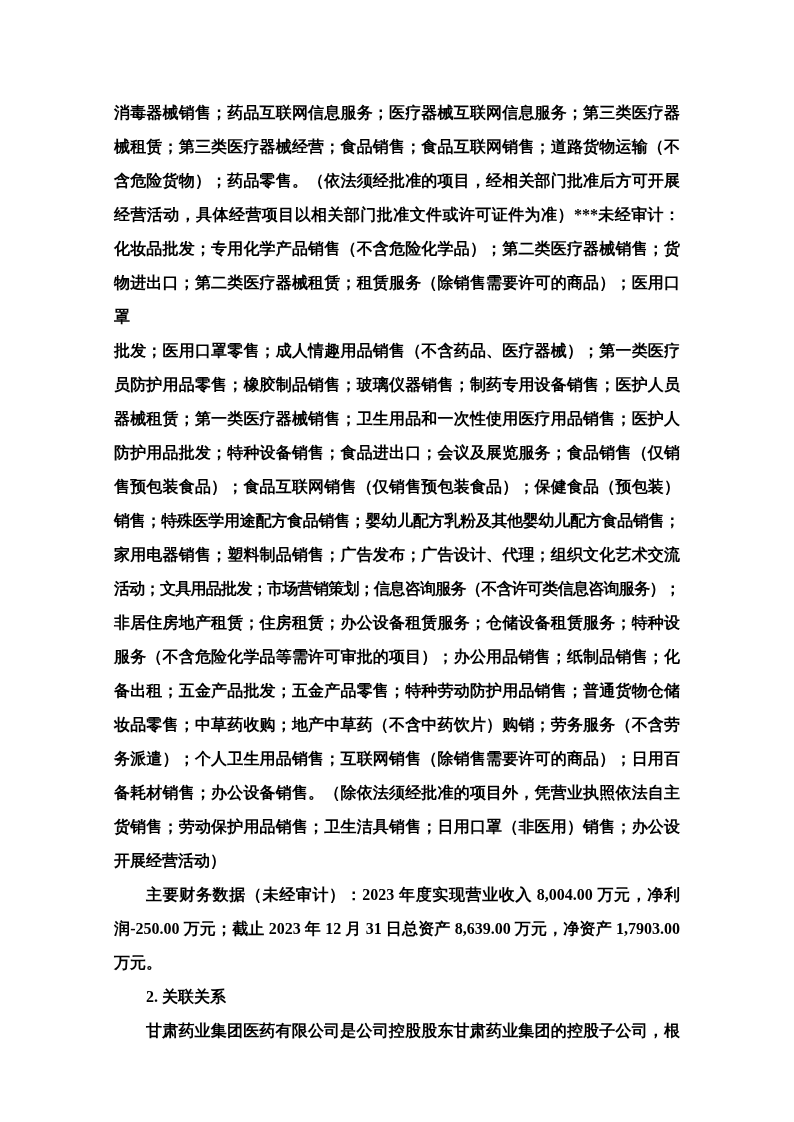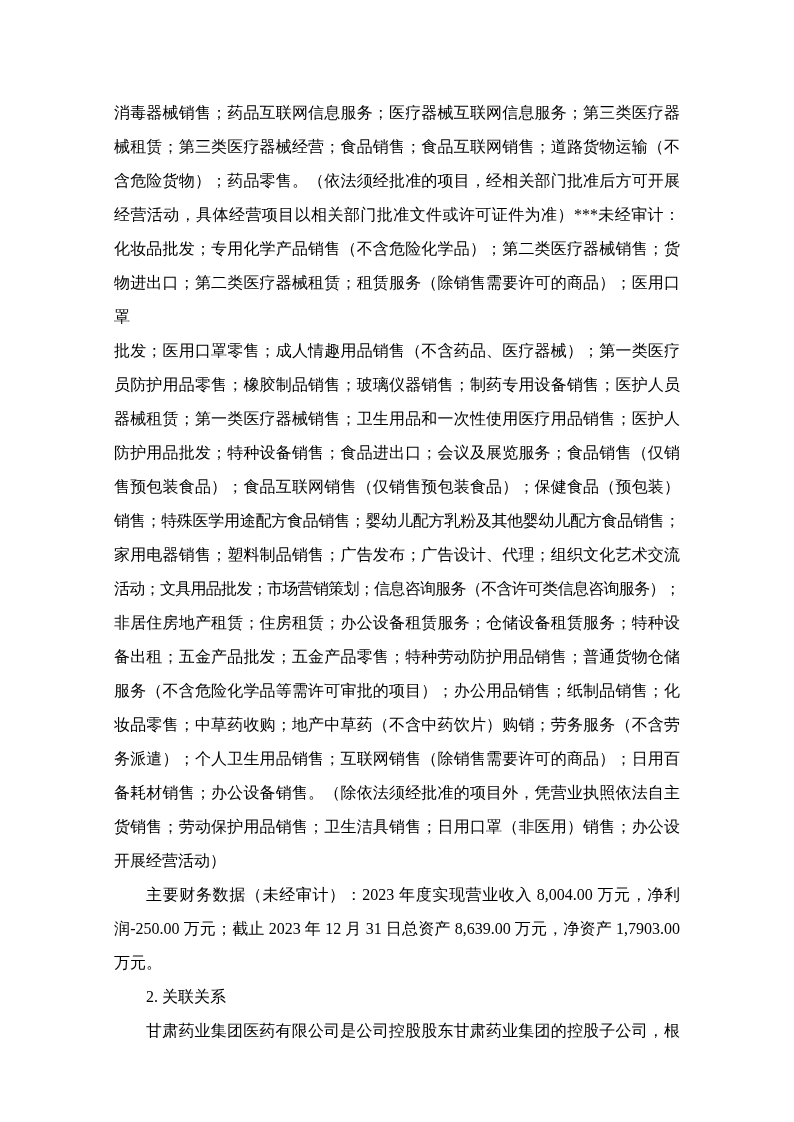--- a/index.html
+++ b/index.html
@@ -35,38 +35,38 @@
     text-align-last: left;
   }
   .line.indent {
     text-indent: 2em;
   }
 </style>
 </head>
 <body>
 
 <div class="page" style="background: rgb(255, 255, 255);">
-  <div class="text-block" style="color: rgb(0, 0, 0);">
+  <div class="text-block" style="color: rgb(0, 0, 0); font-weight: bold;">
       <div class="line">消毒器械销售；药品互联网信息服务；医疗器械互联网信息服务；第三类医疗器</div>
       <div class="line">械租赁；第三类医疗器械经营；食品销售；食品互联网销售；道路货物运输（不</div>
       <div class="line">含危险货物）；药品零售。（依法须经批准的项目，经相关部门批准后方可开展</div>
       <div class="line">经营活动，具体经营项目以相关部门批准文件或许可证件为准）***未经审计：</div>
       <div class="line">化妆品批发；专用化学产品销售（不含危险化学品）；第二类医疗器械销售；货</div>
       <div class="line">物进出口；第二类医疗器械租赁；租赁服务（除销售需要许可的商品）；医用口罩</div>
       <div class="line">批发；医用口罩零售；成人情趣用品销售（不含药品、医疗器械）；第一类医疗</div>
       <div class="line">员防护用品零售；橡胶制品销售；玻璃仪器销售；制药专用设备销售；医护人员</div>
       <div class="line">器械租赁；第一类医疗器械销售；卫生用品和一次性使用医疗用品销售；医护人</div>
       <div class="line">防护用品批发；特种设备销售；食品进出口；会议及展览服务；食品销售（仅销</div>
       <div class="line">售预包装食品）；食品互联网销售（仅销售预包装食品）；保健食品（预包装）</div>
       <div class="line" style="letter-spacing: -0.35px;">销售；特殊医学用途配方食品销售；婴幼儿配方乳粉及其他婴幼儿配方食品销售；</div>
       <div class="line">家用电器销售；塑料制品销售；广告发布；广告设计、代理；组织文化艺术交流</div>
       <div class="line" style="letter-spacing: -0.75px;">活动；文具用品批发；市场营销策划；信息咨询服务（不含许可类信息咨询服务）；</div>
       <div class="line">非居住房地产租赁；住房租赁；办公设备租赁服务；仓储设备租赁服务；特种设</div>
+      <div class="line">服务（不含危险化学品等需许可审批的项目）；办公用品销售；纸制品销售；化</div>
       <div class="line">备出租；五金产品批发；五金产品零售；特种劳动防护用品销售；普通货物仓储</div>
-      <div class="line">服务（不含危险化学品等需许可审批的项目）；办公用品销售；纸制品销售；化</div>
       <div class="line">妆品零售；中草药收购；地产中草药（不含中药饮片）购销；劳务服务（不含劳</div>
       <div class="line">务派遣）；个人卫生用品销售；互联网销售（除销售需要许可的商品）；日用百</div>
       <div class="line">备耗材销售；办公设备销售。（除依法须经批准的项目外，凭营业执照依法自主</div>
       <div class="line">货销售；劳动保护用品销售；卫生洁具销售；日用口罩（非医用）销售；办公设</div>
       <div class="line pend">开展经营活动）</div>
       <div class="line indent">主要财务数据（未经审计）：2023 年度实现营业收入 8,004.00 万元，净利</div>
       <div class="line">润-250.00 万元；截止 2023 年 12 月 31 日总资产 8,639.00 万元，净资产 1,7903.00</div>
       <div class="line pend">万元。</div>
       <div class="line indent pend">2. 关联关系</div>
       <div class="line indent">甘肃药业集团医药有限公司是公司控股股东甘肃药业集团的控股子公司，根</div>

